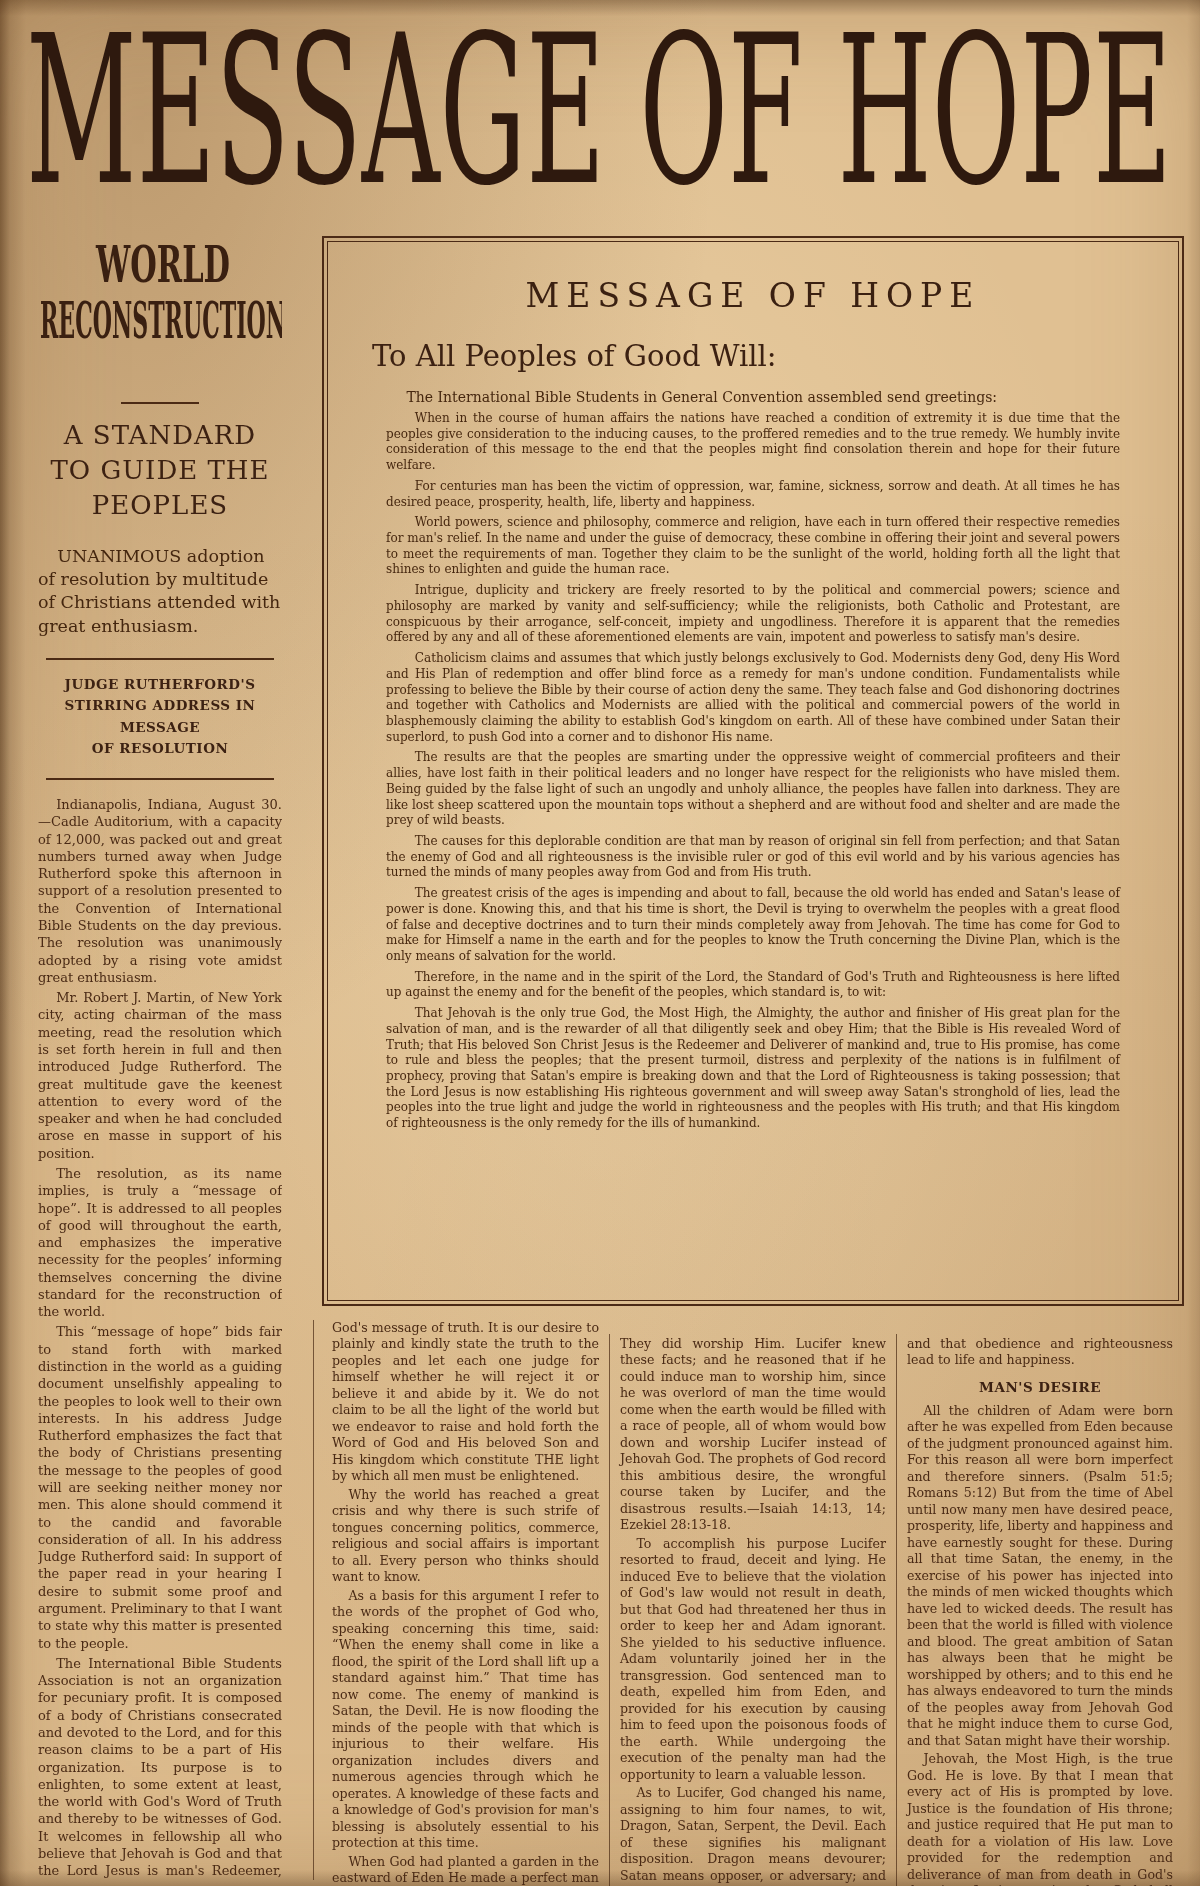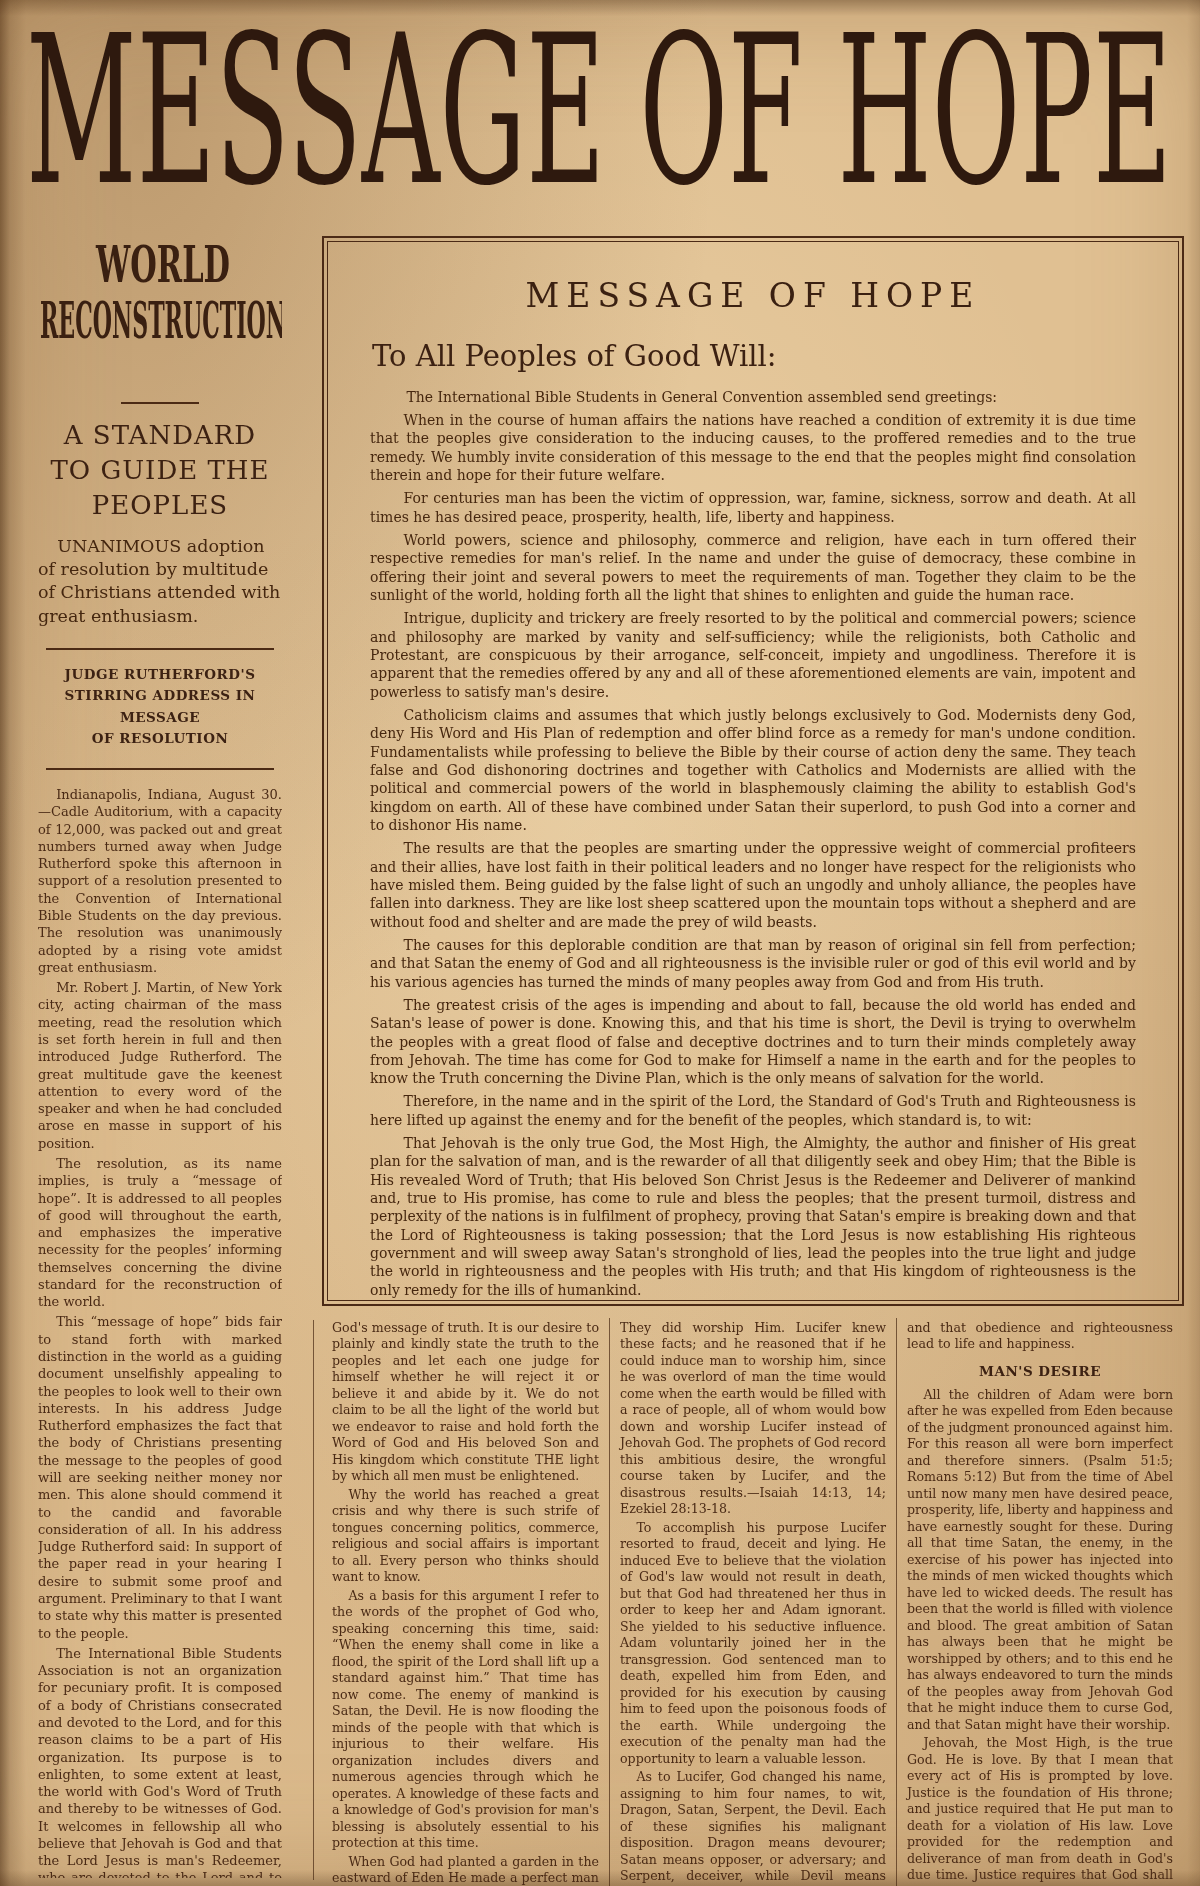--- a/index.html
+++ b/index.html
@@ -20,34 +20,34 @@
     color:#4a2a15;
     padding-left:7px;
   }
   .masthead{position:absolute;left:24px;top:22px;}
   .left-col{position:absolute;left:38px;top:232px;width:244px;height:1646px;overflow:hidden;}
   .wr-svg{display:block;margin:4px auto 0;}
   .rule{border:0;border-top:2px solid #4b2a14;margin:14px auto;}
   .rule.short{width:78px;}
   .rule.wide{width:228px;}
   .standard{font-size:26px;text-align:center;color:#3c2112;letter-spacing:1px;line-height:1.35;margin-top:10px;}
-  .lead{font-size:17.5px;line-height:1.32;color:#44260f;text-indent:1.1em;margin-top:12px;text-align:left;}
+  .lead{font-size:17.5px;line-height:1.32;color:#44260f;text-indent:1.1em;margin-top:22px;text-align:left;}
   .kicker{font-size:13.5px;font-weight:bold;text-align:center;color:#3c2112;line-height:1.6;letter-spacing:0.5px;margin-top:0;}
   .col-body{margin-top:16px;}
   .col-body p{font-size:13px;line-height:1.33;text-align:justify;text-indent:1.4em;margin:0 0 3px;color:#4a2a15;}
   .res-box{position:absolute;left:322px;top:236px;width:862px;height:1070px;border:2px solid #4b2a16;box-sizing:border-box;padding:3px;}
   .res-inner{border:1px solid #4b2a16;height:100%;box-sizing:border-box;padding:28px 42px 20px;overflow:hidden;}
   .box-title{font-size:33px;text-align:center;letter-spacing:7px;color:#3a2011;margin:6px 0 24px;}
   .salutation{font-size:29px;color:#3c2112;margin:0 0 16px 2px;}
   .greeting{font-size:14px;text-indent:2.6em;margin:0 0 6px;color:#46270f;}
-  .res-body p{font-size:14px;line-height:1.31;text-align:justify;text-indent:2.4em;margin:0 0 5px;color:#46270f;}
+  .res-body p{font-size:12px;line-height:1.31;text-align:justify;text-indent:2.4em;margin:0 16px 5px;color:#46270f;}
   .vline{position:absolute;left:313px;top:1320px;width:1px;height:560px;background:rgba(72,41,18,0.7);}
   .bottom{position:absolute;left:322px;top:1318px;width:862px;height:568px;display:flex;overflow:hidden;}
   .bcol{width:287px;box-sizing:border-box;padding:2px 10px 0;overflow:hidden;}
-  .bcol + .bcol{border-left:1px solid rgba(72,41,18,0.7);}
+  .bcol + .bcol{border-left:1px solid rgba(72,41,18,0.7);margin-top:16px;}
   .bcol p{font-size:12.6px;line-height:1.31;text-align:justify;text-indent:1.3em;margin:0 0 2px;color:#4a2a15;}
   .bcol p.no-indent{text-indent:0;}
   .bcol-heading{font-size:13.5px;font-weight:bold;text-align:center;letter-spacing:0.5px;color:#3c2112;margin:10px 0 8px;}
 </style>
 </head>
 <body>
 
 <div class="page">
 
   <div class="masthead">

